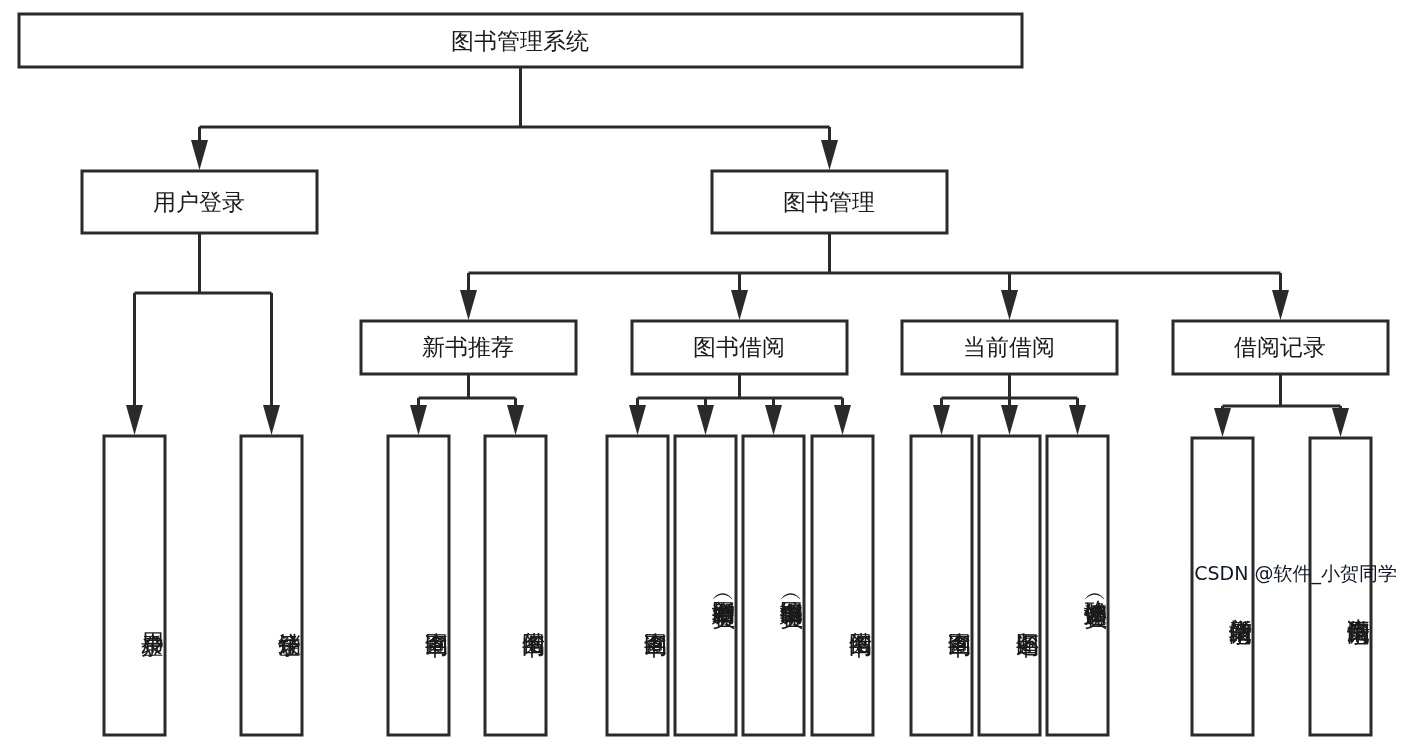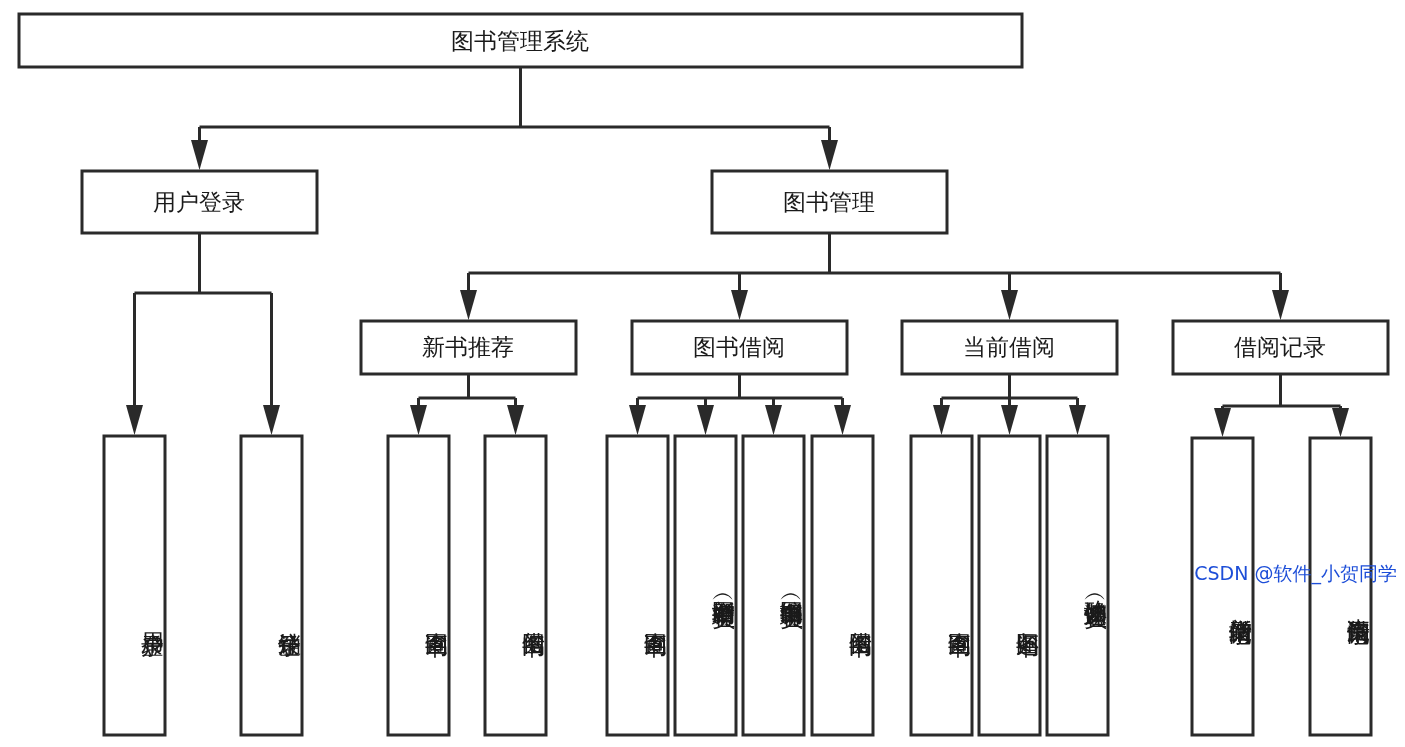--- a/index.html
+++ b/index.html
@@ -62,21 +62,21 @@
     letter-spacing: 1px;
     white-space: nowrap;
     pointer-events: none;
   }
   .watermark {
     position: absolute;
     right: 8px;
     bottom: 4px;
     font-family: "DejaVu Sans", "Liberation Sans", sans-serif;
     font-size: 19px;
-    color: #1d4ed8;
+    color: #0f172a;
     white-space: nowrap;
   }
 </style>
 </head>
 <body>
 
 <div id="diagram-root">
 
   <svg id="tree-canvas" viewBox="0 0 1405 747">
 

